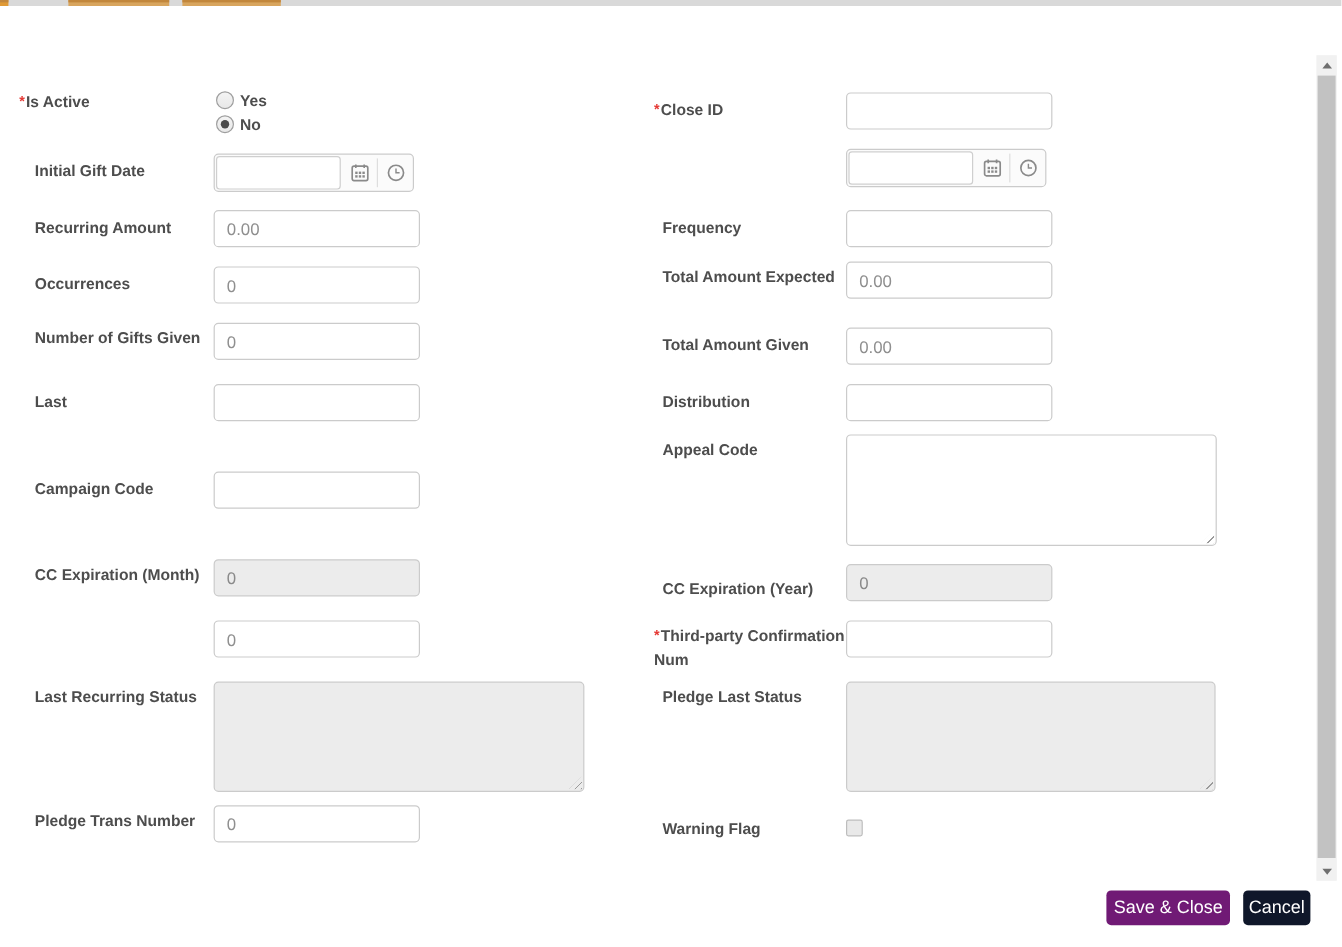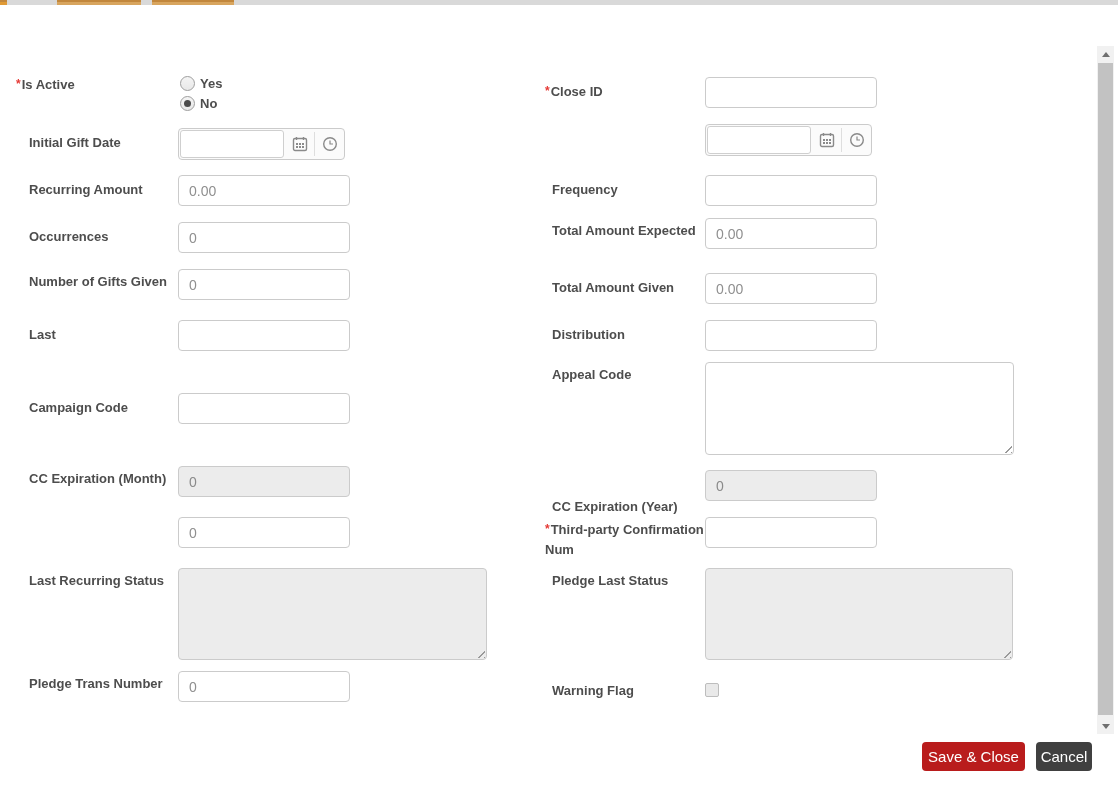--- a/index.html
+++ b/index.html
@@ -69,22 +69,22 @@
   
   .sb-track { position:absolute; left:1097px; top:46px; width:17px; height:688px; background:#f1f1f1; }
   .sb-arrow { position:absolute; left:0; width:17px; height:16px; display:flex; align-items:center; justify-content:center; cursor:pointer; }
   .sb-arrow .tri-up { width:0; height:0; border-left:4px solid transparent; border-right:4px solid transparent; border-bottom:5px solid #6f6f6f; }
   .sb-arrow .tri-dn { width:0; height:0; border-left:4px solid transparent; border-right:4px solid transparent; border-top:5px solid #6f6f6f; }
   .sb-thumb { position:absolute; left:1px; top:17px; width:15px; height:652px; background:#c2c2c2; cursor:grab; }
 
   
   .btn { position:absolute; top:742px; height:29px; border:none; border-radius:4px; color:#fff;
          font-size:15px; font-family:"Liberation Sans","DejaVu Sans",sans-serif; cursor:pointer; }
-  .btn-save { left:922px; width:103px; background:#b91c1c; }
-  .btn-cancel { left:1036px; width:56px; background:#404040; }
+  .btn-save { left:922px; width:103px; background:#701a75; }
+  .btn-cancel { left:1036px; width:56px; background:#0f172a; }
 </style>
 </head>
 <body>
 
 <div id="app">
 
   <div class="bgstrip">
     <div class="bgtab t0"></div>
     <div class="bgtab t1"></div>
     <div class="bgtab t2"></div>
@@ -193,21 +193,21 @@
   <div class="lbl lbl-right" style="top:278px">Total Amount Given</div>
   <input class="tinput x705" style="top: 273px;" value="0.00">
 
   <div class="lbl lbl-right" style="top:325px">Distribution</div>
   <input class="tinput x705" style="top: 320px;" value="">
 
   <div class="lbl lbl-right" style="top:365px">Appeal Code</div>
   <textarea class="tarea" style="left: 705px; top: 362px; width: 309px; height: 93px;"></textarea>
   <span class="grip" style="left:1001px; top:442px;"></span>
 
-  <div class="lbl lbl-right" style="top:497px">CC Expiration (Year)</div>
+  <div class="lbl lbl-right" style="top:481px">CC Expiration (Year)</div>
   <input class="tinput x705" style="top: 470px;" disabled="" value="0">
 
   <div class="lbl hasreq-right" style="top:520px"><span class="req">*</span><span>Third-party Confirmation Num</span></div>
   <input class="tinput x705" style="top: 517px;" value="">
 
   <div class="lbl lbl-right" style="top:571px">Pledge Last Status</div>
   <textarea class="tarea" style="left: 705px; top: 568px; width: 308px; height: 92px;" disabled=""></textarea>
   <span class="grip" style="left:1000px; top:647px;"></span>
 
   <div class="lbl lbl-right" style="top:681px">Warning Flag</div>

